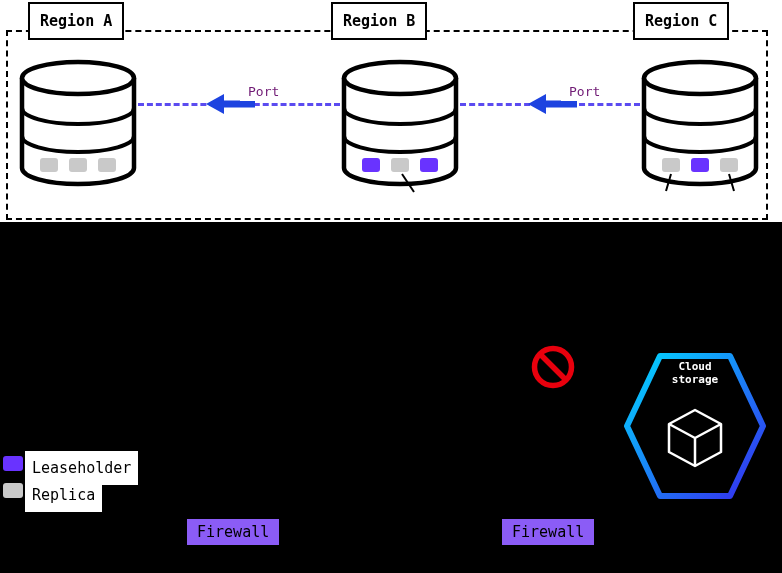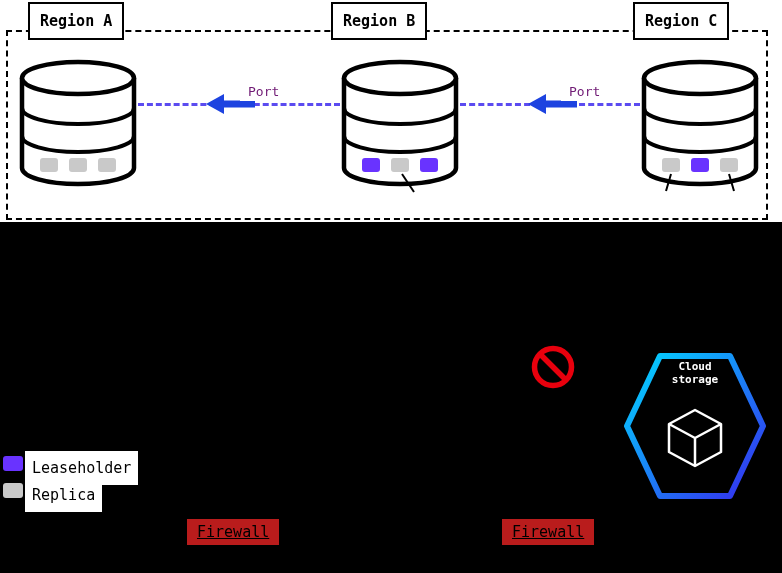--- a/index.html
+++ b/index.html
@@ -20,22 +20,22 @@
   .arrow{position:absolute;top:91px;}
   .tag{
     position:absolute;background:#fff;color:#701a75;font-size:13px;
     padding:2px 8px;white-space:nowrap;
   }
   .legend-label{
     position:absolute;background:#fff;color:#000;font-size:15px;
     padding:8px 7px;white-space:nowrap;
   }
   .firewall{
-    position:absolute;background:#b91c1c;color:#000;font-size:15px;
-    padding:4px 10px;white-space:nowrap;text-decoration:underline;
+    position:absolute;background:#8b5cf6;color:#000;font-size:15px;
+    padding:4px 10px;white-space:nowrap;
   }
   .cloud-label{
     position:absolute;left:660px;top:360px;width:70px;text-align:center;
     color:#fff;font-weight:bold;font-size:11px;line-height:13px;
   }
   .abs{position:absolute;}
 </style>
 </head>
 <body>
 

